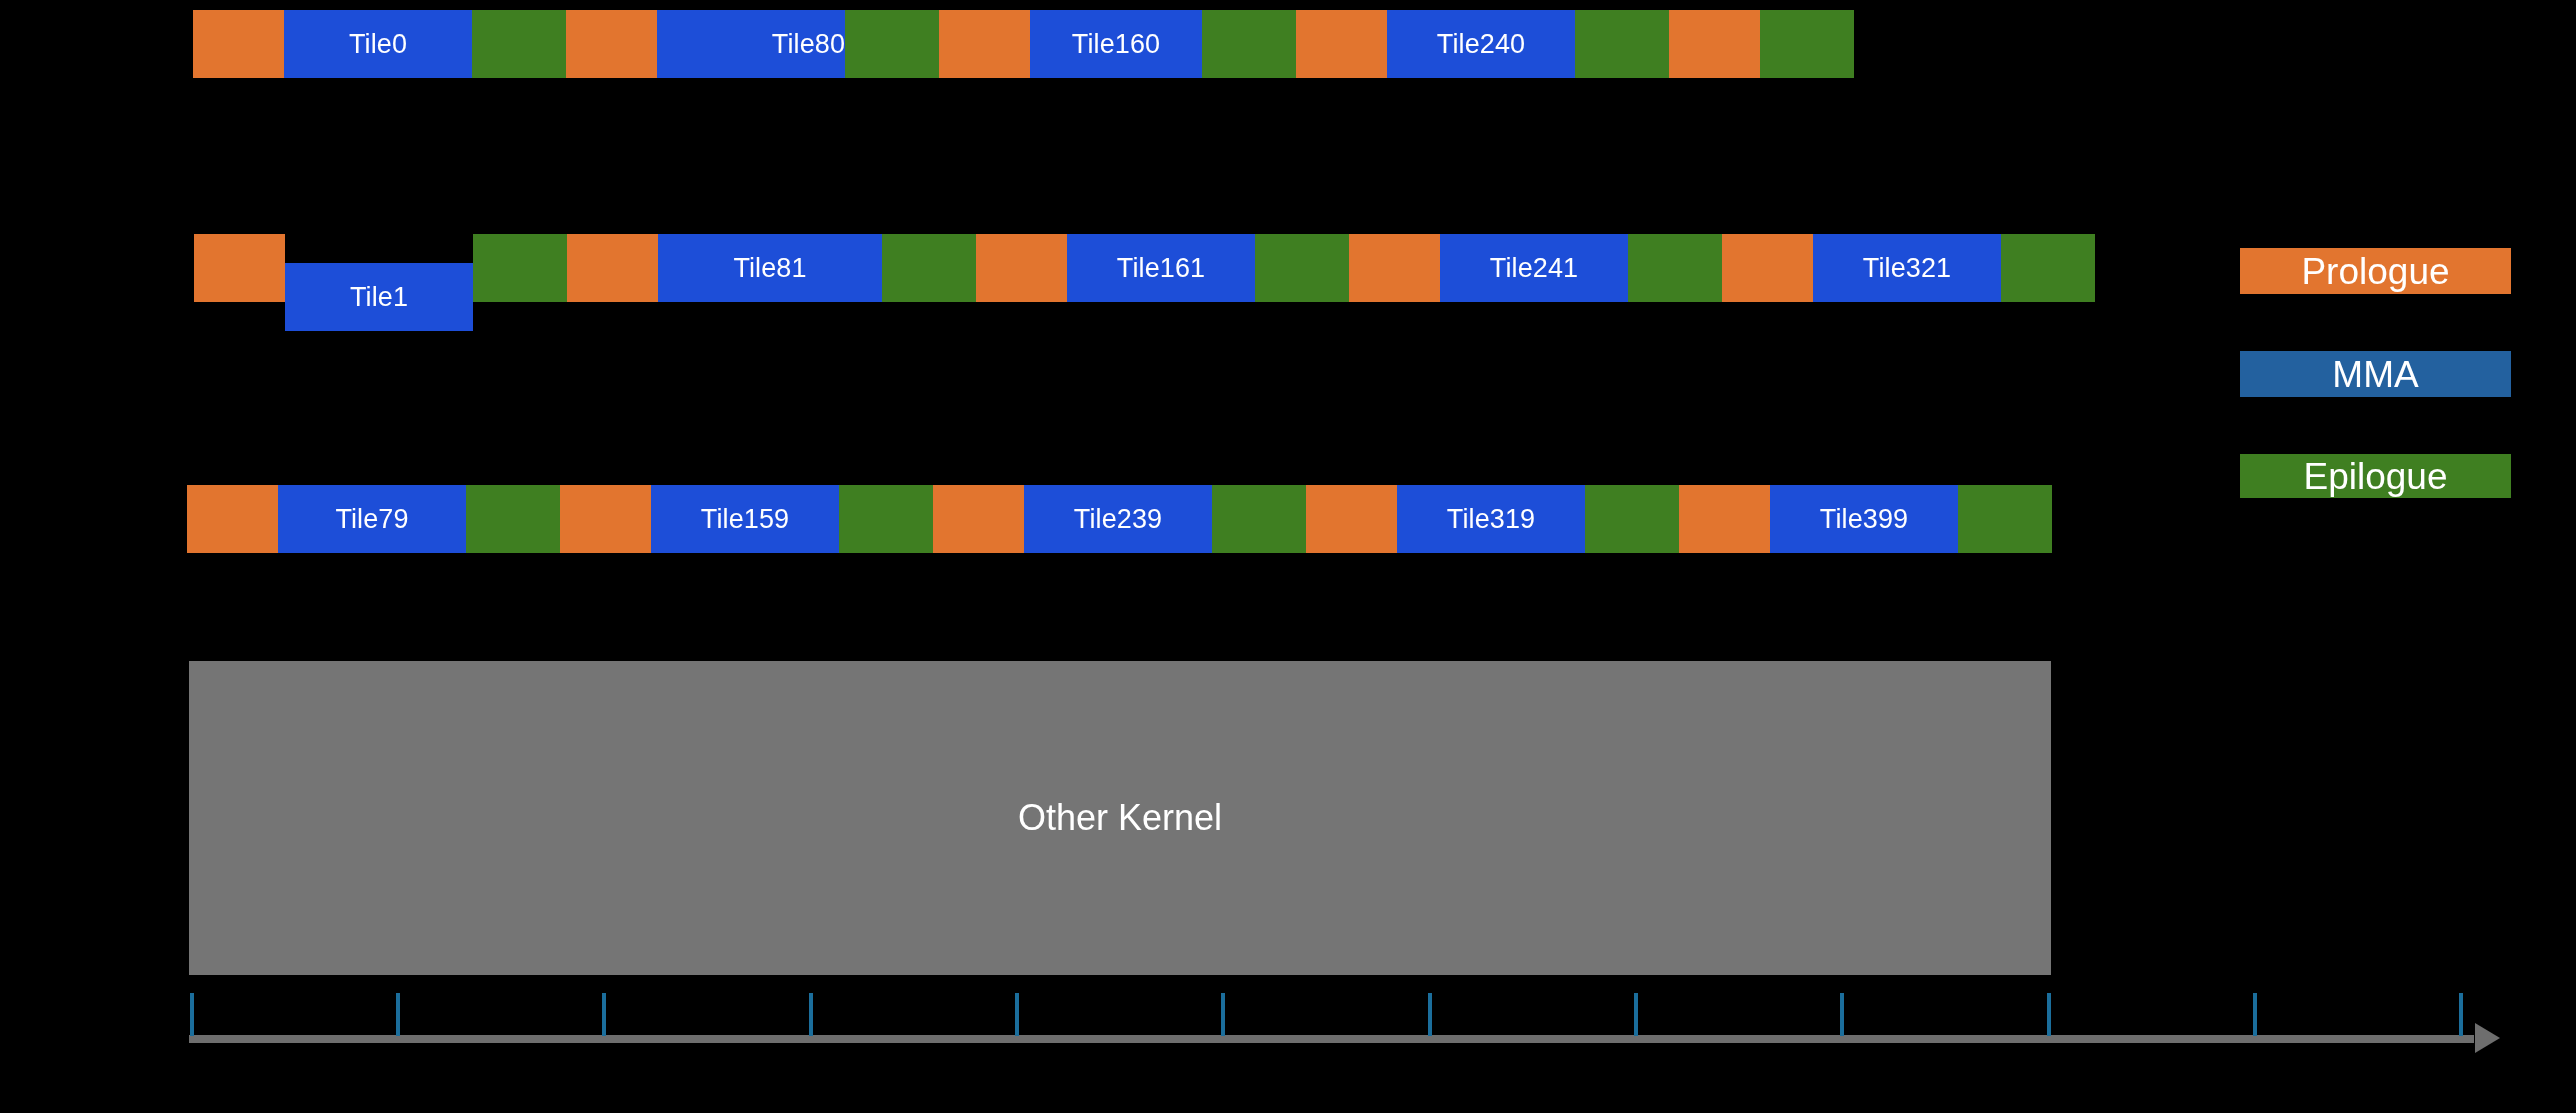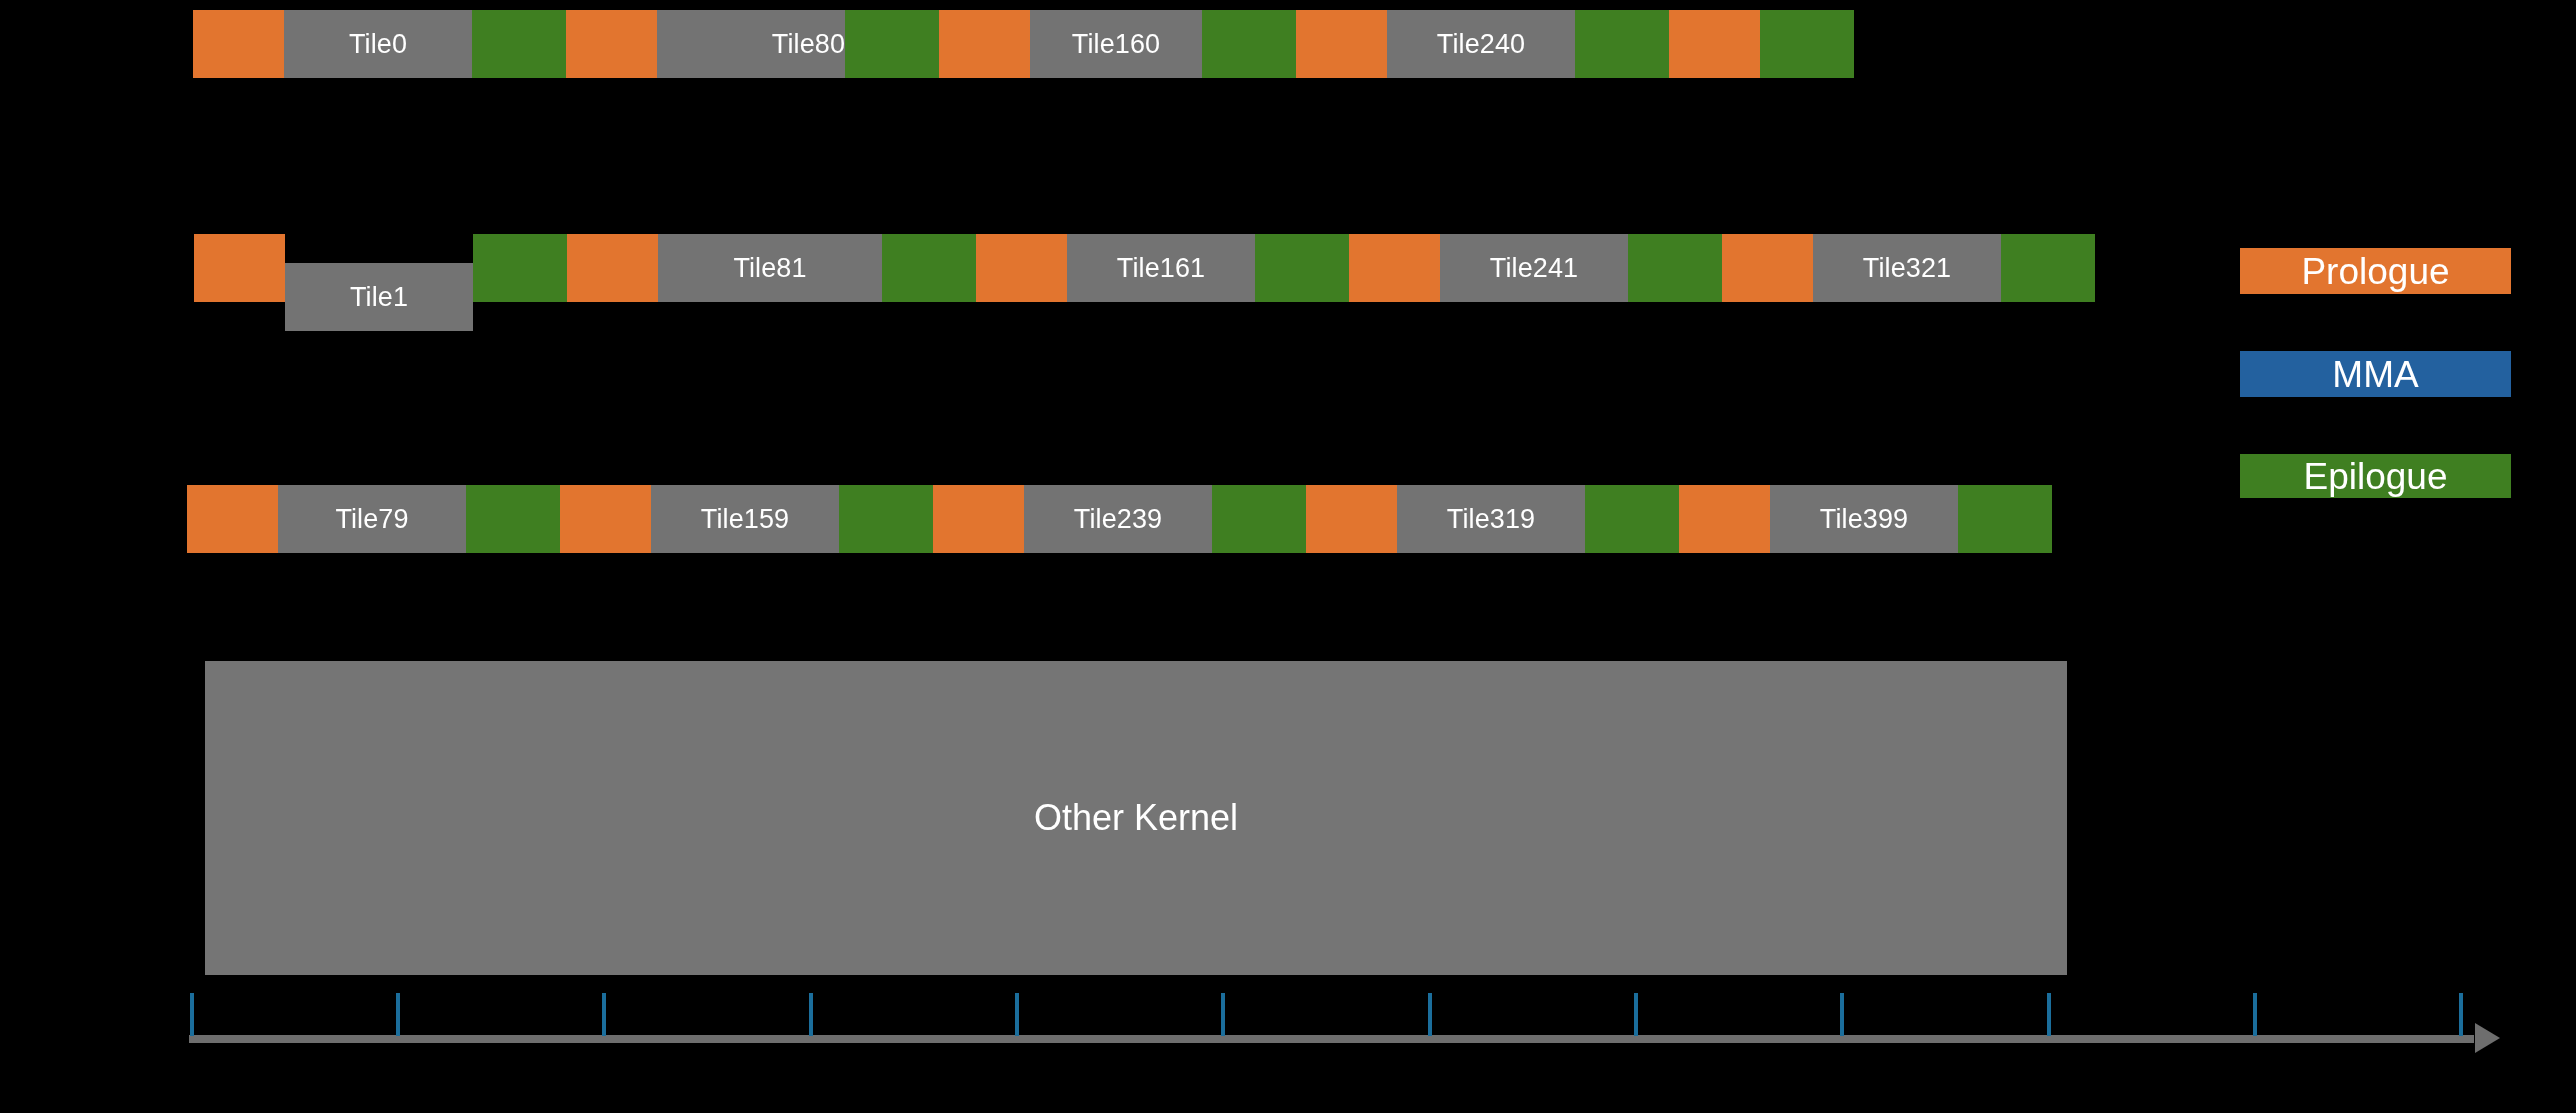--- a/index.html
+++ b/index.html
@@ -34,21 +34,21 @@
     align-items: stretch;
   }
   .seg {
     height: 68px;
     display: flex;
     align-items: center;
     justify-content: center;
     box-sizing: border-box;
   }
   .seg-prologue { background: #E2752F; }
-  .seg-mma      { background: #737373; }
+  .seg-mma      { background: #1d4ed8; }
   .seg-epilogue { background: #3F7F21; }
 
   .seg-label {
     color: #FFFFFF;
     font-size: 27px;
     font-family: "Liberation Sans", sans-serif;
     line-height: 1;
     white-space: nowrap;
     letter-spacing: 0.1px;
   }
@@ -193,21 +193,21 @@
         </div>
         <div class="seg seg-epilogue" style="width: 94px;"></div>
         <div class="seg seg-prologue" style="width: 91px;"></div>
         <div class="seg seg-mma" style="width: 188px;">
           <span class="seg-label">Tile399</span>
         </div>
         <div class="seg seg-epilogue" style="width: 94px;"></div>
       </div>
     </div>
 
-  <div class="other-kernel" id="other-kernel" style="left: 205px; top: 661px; width: 1862px; height: 314px;">
+  <div class="other-kernel" id="other-kernel" style="left: 189px; top: 661px; width: 1862px; height: 314px;">
     <span class="other-kernel-label">Other Kernel</span>
   </div>
 
   <div class="axis" id="axis">
       <div class="axis-line" style="left: 189px; top: 1035px; width: 2285px;"></div>
       <div class="axis-arrow" style="left: 2475px; top: 1023px;"></div>
       <div class="axis-tick" style="left: 190px; top: 993px; height: 43px;"></div>
       <div class="axis-tick" style="left: 396px; top: 993px; height: 43px;"></div>
       <div class="axis-tick" style="left: 602px; top: 993px; height: 43px;"></div>
       <div class="axis-tick" style="left: 809px; top: 993px; height: 43px;"></div>

